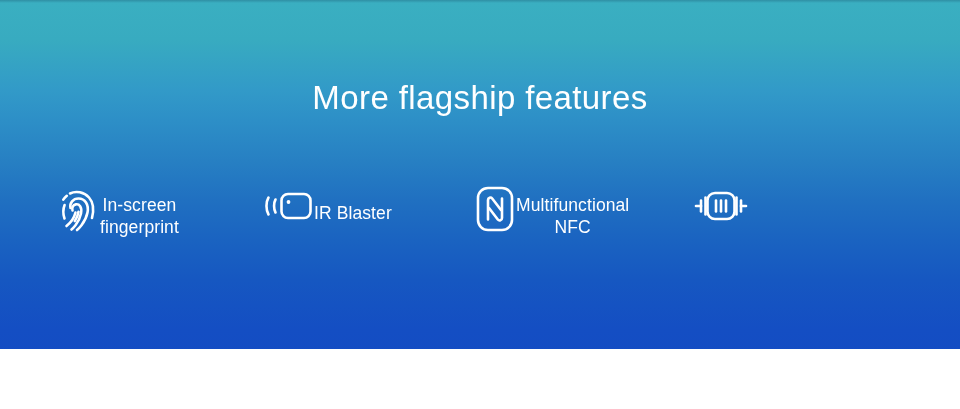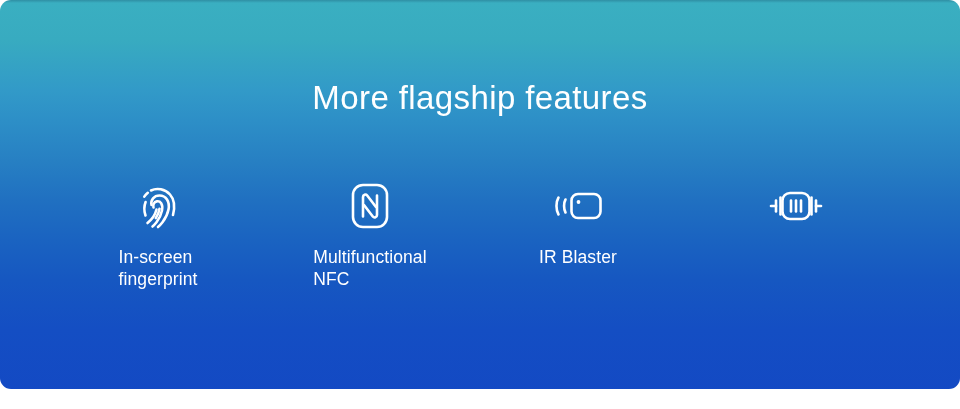--- a/index.html
+++ b/index.html
@@ -6,36 +6,35 @@
   * { margin:0; padding:0; box-sizing:border-box; }
 
   html, body {
     width:960px; height:409px;
     overflow:hidden;
     font-family:"Liberation Sans", sans-serif;
   }
 
   #promo-banner {
     position:relative;
-    width:960px; height:389px;
+    width:960px; height:349px;
     background:
       linear-gradient(180deg,
         #2f8fa4 0px,
         #3aafc1 3px,
         #38abc0 40px,
         #329ac8 90px,
         #2d8fc7 120px,
         #2780c3 160px,
         #2070c1 200px,
         #1a63c1 240px,
         #1657c1 280px,
         #144ec3 330px,
         #1348c4 409px);
     overflow:hidden;
-    border-radius:11px;
   }
 
   
   #headline {
     position:absolute;
     top:78px; left:0; width:960px;
     text-align:center;
     color:#ffffff;
     font-size:33px;
     font-weight:300;
@@ -50,23 +49,23 @@
     top:180px; left:60px;
     width:840px;
     display:flex;
     align-items:flex-start;
     justify-content:space-between;
   }
 
   .feature-item {
     flex:1 1 0;
     display:flex;
-    flex-direction:column;
+    flex-direction:row;
     align-items:center;
-    text-align:left;
+    text-align:center;
   }
 
   .feature-icon {
     height:52px;
     display:flex;
     align-items:center;
     justify-content:center;
   }
 
   .feature-icon svg { display:block; }
@@ -104,42 +103,42 @@
           <path d="M24.5 27.8 C23.6 33.4 20.8 37 20.8 37"></path>
           <path d="M10.5 34.5 C9 30 9 25 10.6 21"></path>
           <path d="M38 34 C40 26 39.5 18.5 35 13.5 C30 8 22 6.5 16 9.5"></path>
           <path d="M12.8 11.8 C11.4 12.9 10.2 14.2 9.3 15.6"></path>
         </svg>
       </div>
       <div class="feature-label">In-screen
 fingerprint</div>
     </div>
 
+    <div class="feature-item" id="feature-irblaster">
+      <div class="feature-icon">
+        <svg width="52" height="40" viewBox="0 0 52 40" fill="none" stroke="#ffffff" stroke-width="2.6" stroke-linecap="round" stroke-linejoin="round">
+          <rect x="19.5" y="8" width="29" height="24" rx="6.5" ry="6.5"></rect>
+          <circle cx="26.5" cy="16" r="1.9" fill="#ffffff" stroke="none"></circle>
+          <path d="M13.5 13.5 C11.6 16.8 11.6 23.2 13.5 26.5"></path>
+          <path d="M6.5 11.5 C3.8 16 3.8 24 6.5 28.5"></path>
+        </svg>
+      </div>
+      <div class="feature-label">IR Blaster</div>
+    </div>
+
     <div class="feature-item" id="feature-nfc">
       <div class="feature-icon">
         <svg width="42" height="48" viewBox="0 0 42 48" fill="none" stroke="#ffffff" stroke-width="2.6" stroke-linecap="round" stroke-linejoin="round">
           <rect x="4" y="3" width="34" height="42" rx="10" ry="10"></rect>
           <path d="M14 34.5 L14 15 C14 12.6 16.8 11.7 18.2 13.5 L27 25"></path>
           <path d="M28 13.5 L28 33 C28 35.4 25.2 36.3 23.8 34.5 L15 23"></path>
         </svg>
       </div>
       <div class="feature-label">Multifunctional
 NFC</div>
-    </div>
-
-    <div class="feature-item" id="feature-irblaster">
-      <div class="feature-icon">
-        <svg width="52" height="40" viewBox="0 0 52 40" fill="none" stroke="#ffffff" stroke-width="2.6" stroke-linecap="round" stroke-linejoin="round">
-          <rect x="19.5" y="8" width="29" height="24" rx="6.5" ry="6.5"></rect>
-          <circle cx="26.5" cy="16" r="1.9" fill="#ffffff" stroke="none"></circle>
-          <path d="M13.5 13.5 C11.6 16.8 11.6 23.2 13.5 26.5"></path>
-          <path d="M6.5 11.5 C3.8 16 3.8 24 6.5 28.5"></path>
-        </svg>
-      </div>
-      <div class="feature-label">IR Blaster</div>
     </div>
 
     <div class="feature-item" id="feature-motor">
       <div class="feature-icon">
         <svg width="58" height="40" viewBox="0 0 58 40" fill="none" stroke="#ffffff" stroke-width="2.6" stroke-linecap="round" stroke-linejoin="round">
 
           <path d="M4 20 L9 20"></path>
           <path d="M9 14.5 L9 25.5"></path>
 
           <path d="M13.5 11.5 L13.5 28.5"></path>

